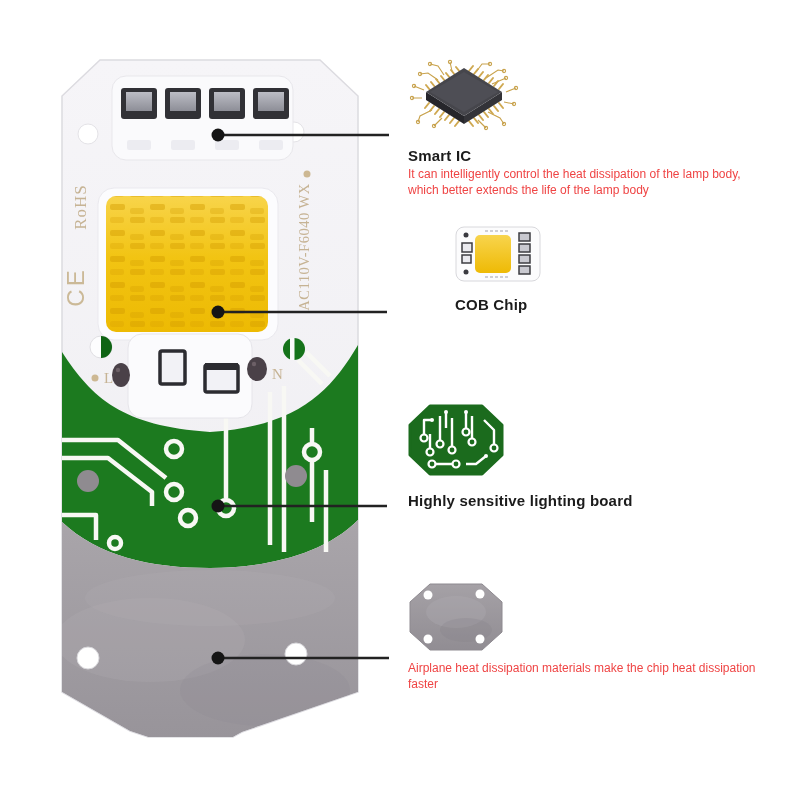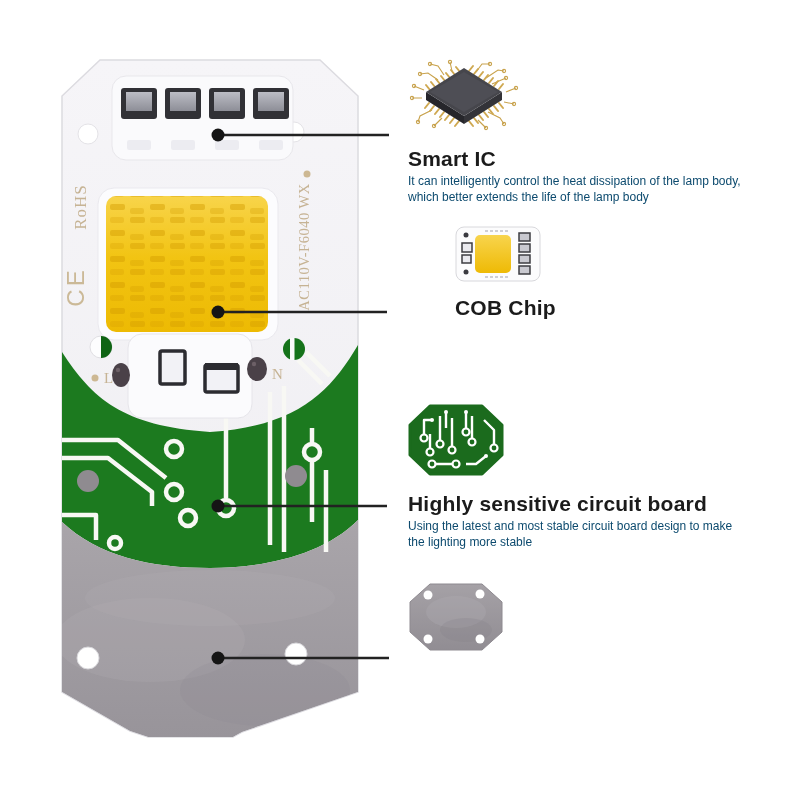--- a/index.html
+++ b/index.html
@@ -1,22 +1,22 @@
 <!DOCTYPE html>
 <html><head>
 <meta charset="utf-8">
 <style>
   html,body{margin:0;padding:0;background:#ffffff;}
   body{width:800px;height:800px;font-family:"Liberation Sans",sans-serif;}
   .stage{position:relative;width:800px;height:800px;background:#fff;overflow:hidden;}
   .product-svg{position:absolute;left:0;top:0;}
   .callout{position:absolute;left:408px;width:372px;}
   .callout .icon-wrap{display:block;}
-  .callout h3{margin:0;font-weight:700;color:#1b1b1b;font-size:21px;letter-spacing:.2px;}
-  .callout p{margin:2px 0 0 0;font-size:12px;line-height:1.35;color:#0c4a6e;white-space:pre-line;}
+  .callout h3{margin:0;font-weight:700;color:#1b1b1b;font-size:15px;letter-spacing:.2px;}
+  .callout p{margin:2px 0 0 0;font-size:12px;line-height:1.35;color:#ef4444;white-space:pre-line;}
   #callout-1{top:58px;}  #callout-1 h3{margin-top:5px;}
   #callout-2{top:224px;margin-left:47px;} #callout-2 h3{margin-top:8px;}
   #callout-3{top:404px;} #callout-3 h3{margin-top:10px;}
   #callout-4{top:582px;} #callout-4 h3{margin-top:8px;}
 </style>
 </head>
 <body>
 
 <div class="stage">
 
@@ -236,23 +236,21 @@
           <circle cx="48" cy="60" r="3.5"></circle>
         </g>
         <g fill="#ffffff">
           <circle cx="24" cy="16" r="2"></circle>
             <circle cx="38" cy="8" r="2"></circle>
             <circle cx="58" cy="8" r="2"></circle>
             <circle cx="78" cy="52" r="2"></circle>
         </g>
       </svg>
     </span>
-    <h3>Highly sensitive circuit board</h3>
-    <p>Using the latest and most stable circuit board design to make
-the lighting more stable</p>
+    <h3>Highly sensitive lighting board</h3>
   </section>
 
   <section class="callout" id="callout-4">
     <span class="icon-wrap">
       <svg width="96" height="72" viewBox="0 0 96 72">
         <defs>
           <linearGradient id="aluIconGrad" x1="0" y1="0" x2="0" y2="1">
             <stop offset="0" stop-color="#a5a1a6"></stop>
               <stop offset="1" stop-color="#918d93"></stop>
           </linearGradient>
@@ -261,15 +259,17 @@
         <ellipse cx="48" cy="30" rx="30" ry="16" fill="#b0acb1" opacity="0.35"></ellipse>
         <ellipse cx="58" cy="48" rx="26" ry="12" fill="#858187" opacity="0.25"></ellipse>
         <g fill="#ffffff">
           <circle cx="20" cy="13" r="4.5"></circle>
             <circle cx="72" cy="12" r="4.5"></circle>
           <circle cx="20" cy="57" r="4.5"></circle>
             <circle cx="72" cy="57" r="4.5"></circle>
         </g>
       </svg>
     </span>
+    <p>Airplane heat dissipation materials make the chip heat dissipation
+faster</p>
   </section>
 
 </div>
 
 </body></html>

